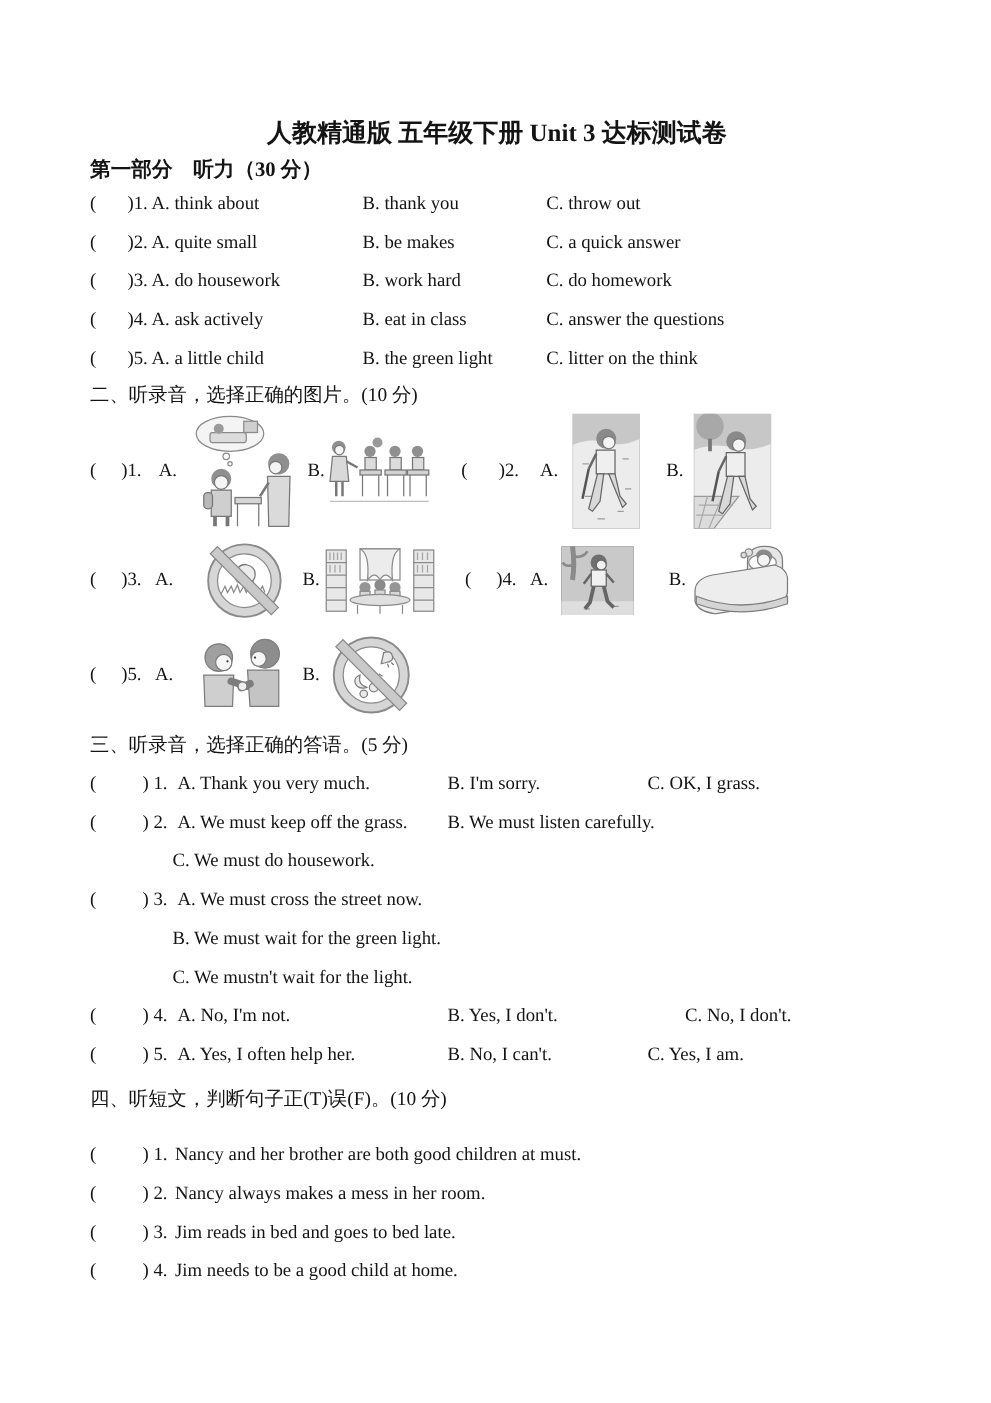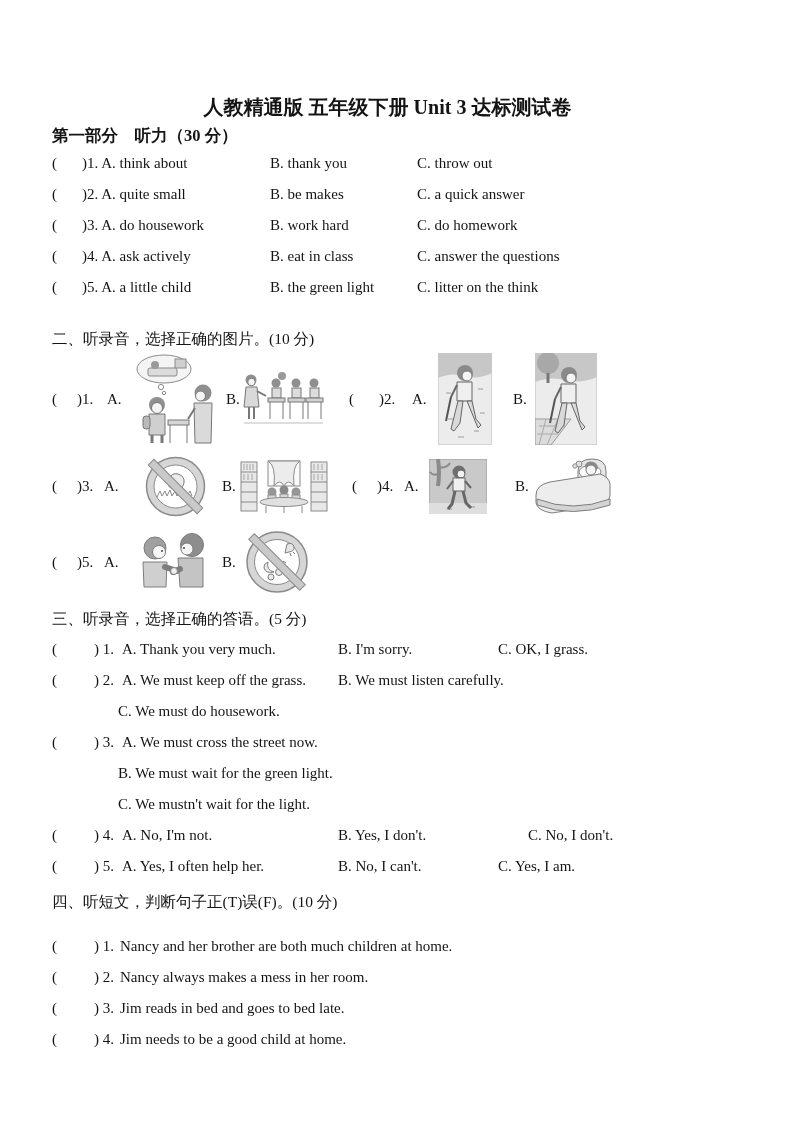--- a/index.html
+++ b/index.html
@@ -1,26 +1,26 @@
 <!DOCTYPE html>
 <html><head>
 <meta charset="utf-8">
 <style>
   html,body{margin:0;padding:0;background:#ffffff;}
   .page{
     width:793px;height:1122px;background:#ffffff;position:relative;
     font-family:"Liberation Serif","DejaVu Serif",serif;
     color:#141414;font-size:15px;overflow:hidden;
   }
-  .content{padding:94px 70px 0 52px;}
+  .content{padding:94px 70px 0 72px;}
   .title{font-size:20px;font-weight:bold;text-align:center;line-height:26px;}
   .subtitle{font-size:16.5px;font-weight:bold;text-align:left;line-height:24px;margin-top:4px;}
   .sec-heading{font-size:15.5px;line-height:24px;}
   .h1{margin-top:14px;margin-bottom:5px;}
-  .h2{margin-top:24px;margin-bottom:2px;}
+  .h2{margin-top:2px;margin-bottom:2px;}
   .h3{margin-top:12px;margin-bottom:3px;}
   .h4{margin-top:8px;margin-bottom:17px;}
   .line{height:31px;display:flex;align-items:center;white-space:nowrap;}
   .cell{flex:0 0 auto;}
   
   .s1-open{width:30px;}
   .s1-main{width:188px;}
   .s1-b{width:147px;}
   
   .s34-open{width:42px;}
@@ -318,21 +318,21 @@
         <span class="cell s3-b">B. No, I can't.</span>
         <span class="cell">C. Yes, I am.</span>
       </div>
     </div>
 
     <div class="sec-heading h4">四、听短文，判断句子正(T)误(F)。(10 分)</div>
     <div>
       <div class="line">
         <span class="cell s34-open">(</span>
         <span class="cell s4-n">) 1.</span>
-        <span class="cell">Nancy and her brother are both much children at home.</span>
+        <span class="cell">Nancy and her brother are both good children at must.</span>
       </div>
       <div class="line">
         <span class="cell s34-open">(</span>
         <span class="cell s4-n">) 2.</span>
         <span class="cell">Nancy always makes a mess in her room.</span>
       </div>
       <div class="line">
         <span class="cell s34-open">(</span>
         <span class="cell s4-n">) 3.</span>
         <span class="cell">Jim reads in bed and goes to bed late.</span>

